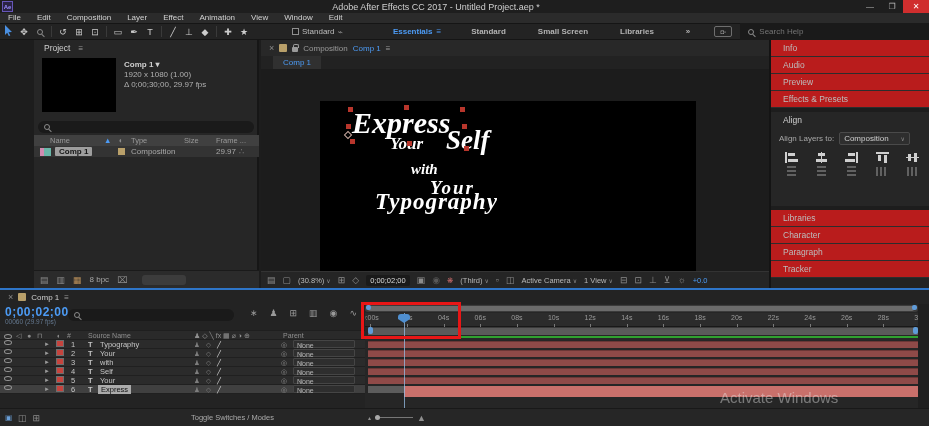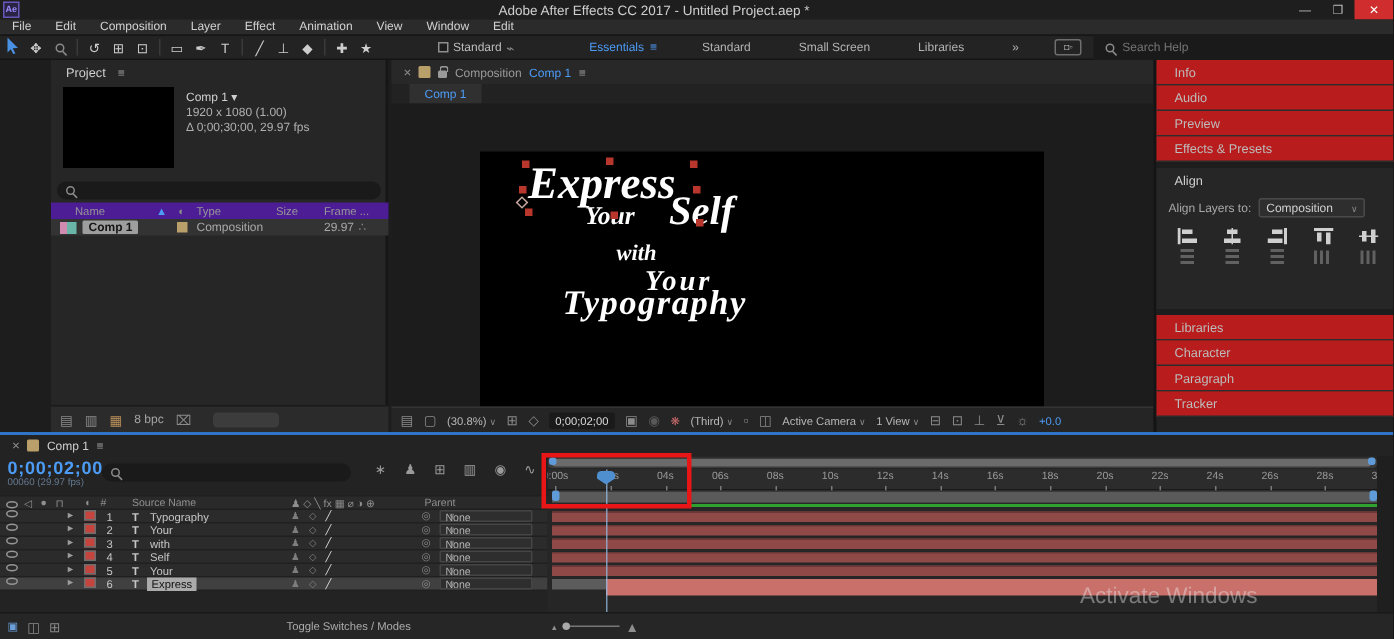--- a/index.html
+++ b/index.html
@@ -22,42 +22,42 @@
   .menubar { position:absolute; left:0; top:13px; width:929px; height:10px; background:#2b2b2b; display:flex; align-items:center; }
   .menu-item { font-size:8px; color:#d2d2d2; padding:0 8px; line-height:10px; }
 
   
   .toolbar { position:absolute; left:0; top:23px; width:929px; height:17px; background:#232323; border-top:1px solid #151515; border-bottom:1px solid #151515; display:flex; align-items:center; }
   .tool { width:16px; text-align:center; font-size:9px; color:#cdcdcd; }
   .tool.sel { color:#4a90e2; }
   .tool-sep { width:1px; height:11px; background:#3a3a3a; margin:0 3px; }
   .snap { display:flex; align-items:center; gap:3px; margin-left:40px; font-size:8px; color:#bdbdbd; }
   .cb { width:7px; height:7px; border:1px solid #8f8f8f; background:#1d1d1d; }
-  .ws-group { display:flex; align-items:flex-end; margin-left:34px; gap:0; }
+  .ws-group { display:flex; align-items:flex-end; margin-left:34px; gap:0;font-weight:bold; }
   .ws { font-size:8px; color:#b3b3b3; padding:0 16px; }
   .ws.active { color:#4c9bf5; padding-right:4px; }
   .ws-menu { color:#4c9bf5; font-size:8px; padding-right:14px; }
   .cam-btn { width:18px; height:11px; border:1px solid #6e6e6e; border-radius:2px; margin-left:8px; font-size:6px; color:#9a9a9a; text-align:center; line-height:10px; }
   .help-search { margin-left:8px; flex:1; height:17px; background:#1a1a1a; display:flex; align-items:center; gap:5px; padding-left:8px; }
   .help-search input { background:transparent; border:none; outline:none; color:#9a9a9a; font-size:8px; font-family:"Liberation Sans",sans-serif; width:110px; }
   .mag { width:6px; height:6px; border:1px solid #8a8a8a; border-radius:50%; position:relative; flex:0 0 auto; }
   .mag::after { content:""; position:absolute; width:4px; height:1px; background:#8a8a8a; bottom:-2px; right:-3px; transform:rotate(45deg); }
 
   
   .main { position:absolute; left:0; top:40px; width:882px; height:248px;margin-left:34px; }
 
   
   .project { position:absolute; left:0; top:0; width:225px; height:248px; background:#262626; border-right:2px solid #161616; }
   .panel-head { height:16px; display:flex; align-items:center; gap:8px; padding:0 10px; font-size:8.5px; color:#d0d0d0; }
   .hamb { color:#9a9a9a; font-size:8px; }
   .proj-thumb { position:absolute; left:8px; top:18px; width:74px; height:54px; background:#000; }
   .proj-info { position:absolute; left:90px; top:20px; font-size:8px; color:#b0b0b0; line-height:10px; }
-  .proj-info .b { color:#cfcfcf; font-weight:normal; }
+  .proj-info .b { color:#cfcfcf; font-weight:bold; }
   .search-pill { position:absolute; background:#1a1a1a; border-radius:6px; display:flex; align-items:center; padding-left:6px; gap:3px; }
-  .proj-cols { position:absolute; left:0; top:95px; width:225px; height:11px; background:#4c1d95; font-size:7.5px; color:#989898; }
+  .proj-cols { position:absolute; left:0; top:95px; width:225px; height:11px; background:#404040; font-size:7.5px; color:#989898; }
   .proj-cols span, .proj-row span { position:absolute; top:1px; }
   .proj-row { position:absolute; left:0; top:106px; width:225px; height:11px; background:#333; font-size:8px; color:#a8a8a8; }
   .name-chip { background:#9e9e9e; color:#141414; font-weight:bold; padding:0 4px; border-radius:1px; }
   .proj-bottom { position:absolute; left:0; bottom:0; width:225px; height:18px; background:#2b2b2b; border-top:1px solid #1a1a1a; display:flex; align-items:center; gap:8px; padding-left:6px; font-size:8px; color:#a5a5a5; }
   .dimico { color:#8b8b8b; font-size:9px; }
   .ghost { width:44px; height:10px; background:#3c3c3c; border-radius:3px; margin-left:6px; }
 
   
   .comp { position:absolute; left:227px; top:0; width:508px; height:248px; background:#222; }
   .comp-head { height:16px; display:flex; align-items:center; gap:5px; padding-left:8px; font-size:8px; color:#9a9a9a; background:#282828; }

